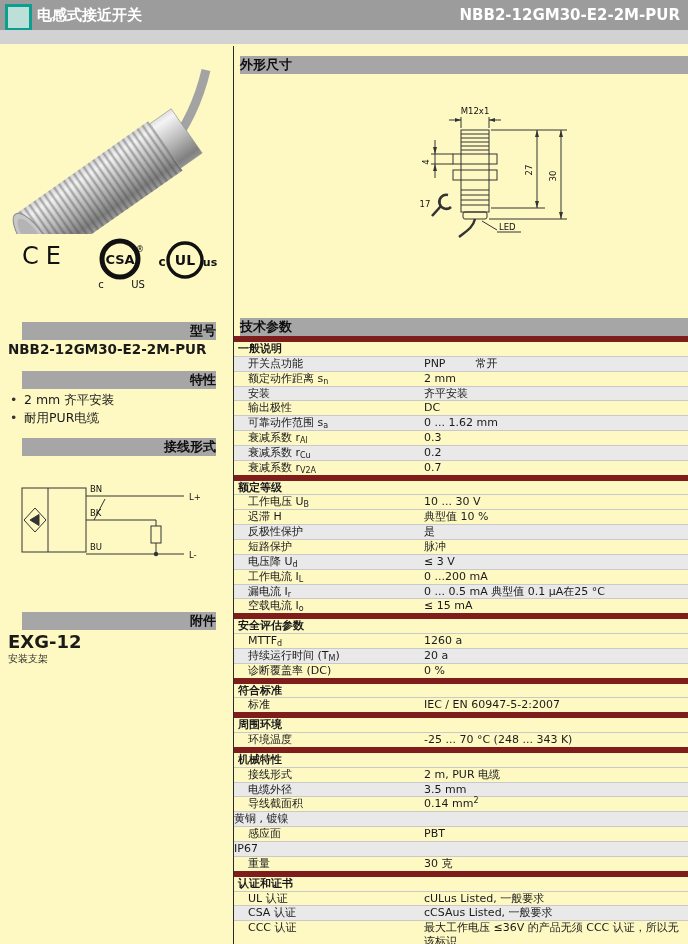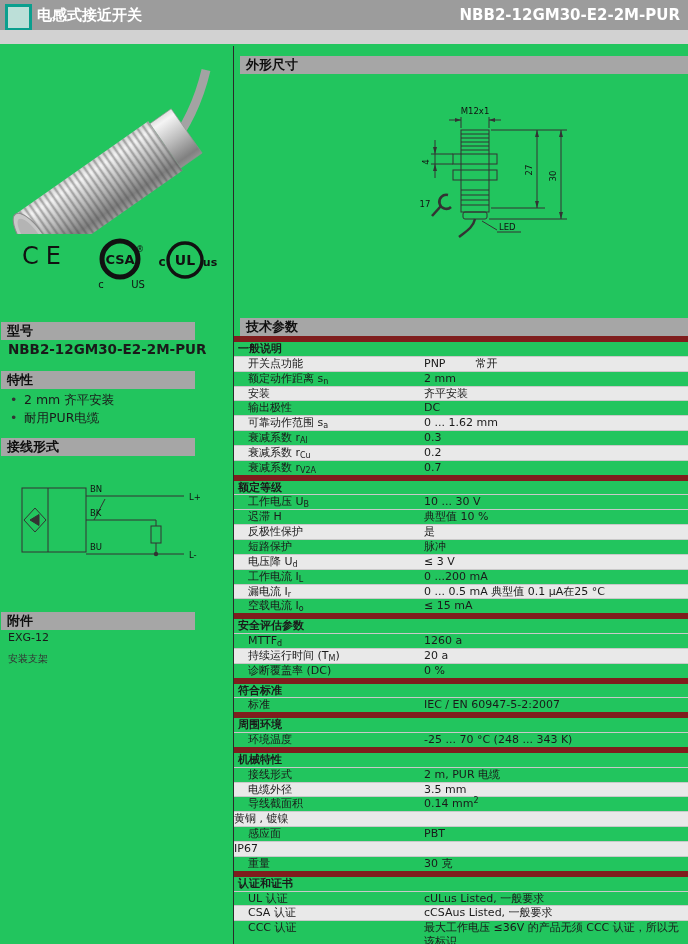--- a/index.html
+++ b/index.html
@@ -1,36 +1,36 @@
 <!DOCTYPE html>
 <html><head>
 <meta charset="utf-8">
 <style>
   html,body{margin:0;padding:0;background:#fff;}
-  .page{position:relative;width:688px;height:944px;background:#22c55e;overflow:hidden;
+  .page{position:relative;width:688px;height:944px;background:#fef9c3;overflow:hidden;
         font-family:"DejaVu Sans","Liberation Sans",sans-serif;color:#1a1a1a;}
   .abs{position:absolute;}
 
   
   .topbar{left:0;top:0;width:688px;height:30px;background:#9c9c9c;}
   .brandsq{left:5px;top:4px;width:21px;height:21px;background:#bcdfd8;border:3px solid #0a9f8e;box-sizing:content-box;}
   .title-l{left:37px;top:0;height:30px;line-height:30px;color:#fff;font-weight:bold;font-size:15px;}
   .title-r{right:8px;top:0;height:30px;line-height:30px;color:#fff;font-weight:bold;font-size:15px;}
   .substrip{left:0;top:30px;width:688px;height:14px;background:#d2d2d2;}
   .vdivider{left:233px;top:46px;width:1px;height:898px;background:#2a2a2a;}
 
   
-  .bar{background:#a6a6a6;height:18px;line-height:18px;font-weight:bold;font-size:13px;color:#0e0e0e;padding-left:6px;box-sizing:border-box;}
-  .bar-left{left:1px;width:194px;}
+  .bar{background:#a6a6a6;height:18px;line-height:18px;font-weight:bold;font-size:13px;color:#0e0e0e;box-sizing:border-box;}
+  .bar-left{left:22px;width:194px;text-align:right;}
   .bar-right{left:240px;width:448px;}
 
   .model-text{left:8px;top:341px;font-weight:bold;font-size:13.5px;}
   .feat-item{left:10px;font-size:12.5px;}
   .feat-item .dot{display:inline-block;width:14px;color:#333;}
-  .acc-model{left:8px;top:631px;font-weight:normal;font-size:11px;}
+  .acc-model{left:8px;top:631px;font-weight:bold;font-size:18px;}
   .acc-desc{left:8px;top:652px;font-size:10px;color:#333;}
 
   
   .tech-table{left:234px;top:336px;width:454px;}
   .tline{border-top:1px solid #c9c9c9;min-height:13.85px;line-height:13.85px;font-size:11px;display:flex;}
   .thead{border-top:6px solid #7f1d1d;font-weight:bold;padding-left:4px;}
   .trow .tlabel{width:176px;flex:none;padding-left:14px;box-sizing:content-box;}
   .trow .tval{flex:1;padding-right:6px;}
   .striped{background:#e9e9e9;}
   .tline sub{font-size:8px;vertical-align:-2px;line-height:0;}

